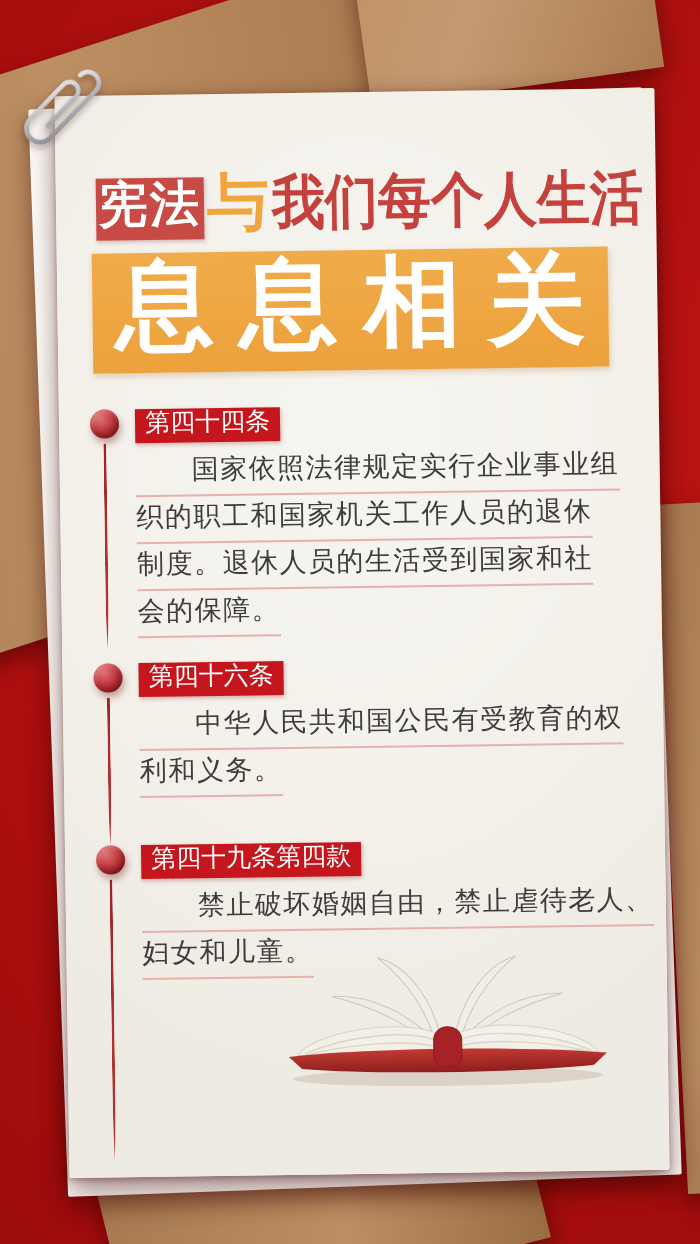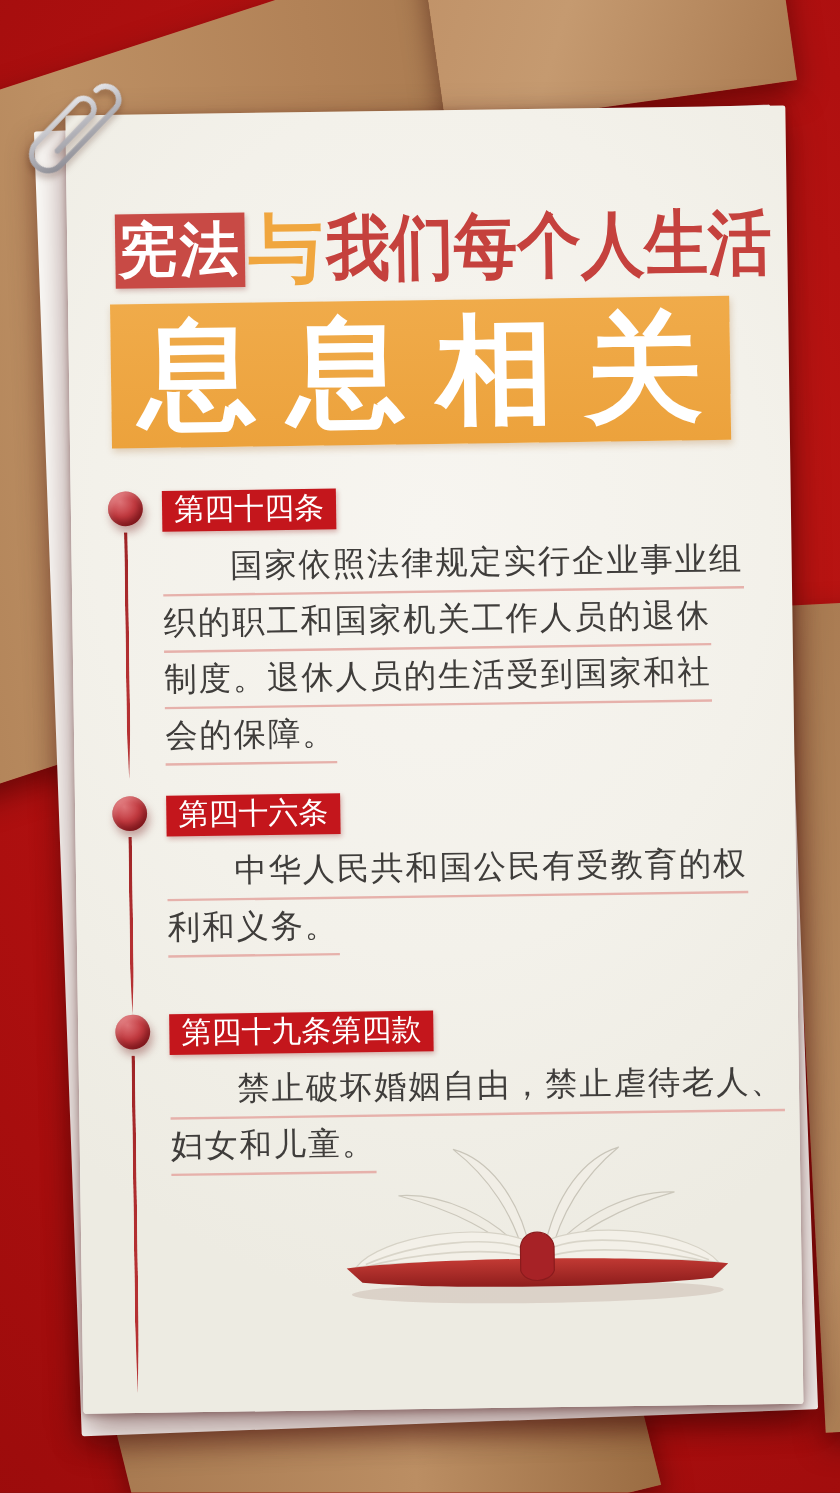--- a/index.html
+++ b/index.html
@@ -1,19 +1,20 @@
 <!DOCTYPE html>
 <html><head>
 <meta charset="utf-8">
 <style>
   * { margin:0; padding:0; box-sizing:border-box; }
   html,body { background:#7a0808; font-family:"DejaVu Sans", sans-serif; }
   .stage{
     position:relative; width:700px; height:1244px; margin:0 auto; overflow:hidden;
     background: radial-gradient(120% 90% at 62% 38%, #c51a15 0%, #b01010 48%, #950a0a 100%);
+    font-family: Liberation Mono, monospace;
   }
   
   .kraft{ position:absolute; transform-origin:0 0;
     background: linear-gradient(100deg,#a97a50 0%, #bd9064 35%, #b28257 62%, #9f7248 100%);
     box-shadow: 0 10px 24px rgba(45,0,0,.5);
   }
   .kraft-a{ left:-220px; top:146px; width:700px; height:550px; transform:rotate(-18deg); }
   .kraft-b{ left:340px; top:-120px; width:295px; height:230px; transform:rotate(-8deg);
     background: linear-gradient(115deg,#bf9066 0%, #c59a70 45%, #ab7c52 100%); }
   .kraft-right{ left:652px; top:505px; width:160px; height:690px; transform:rotate(-3deg);

